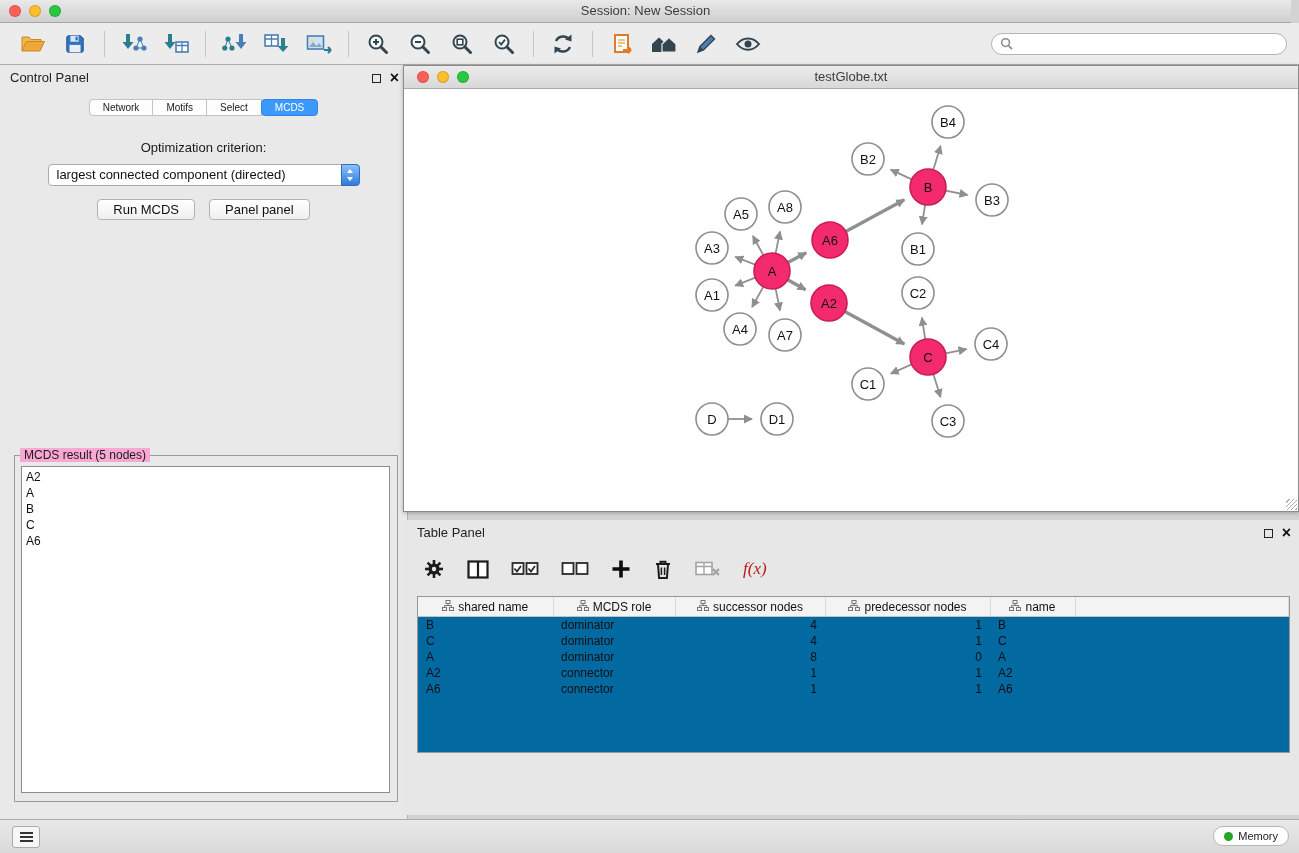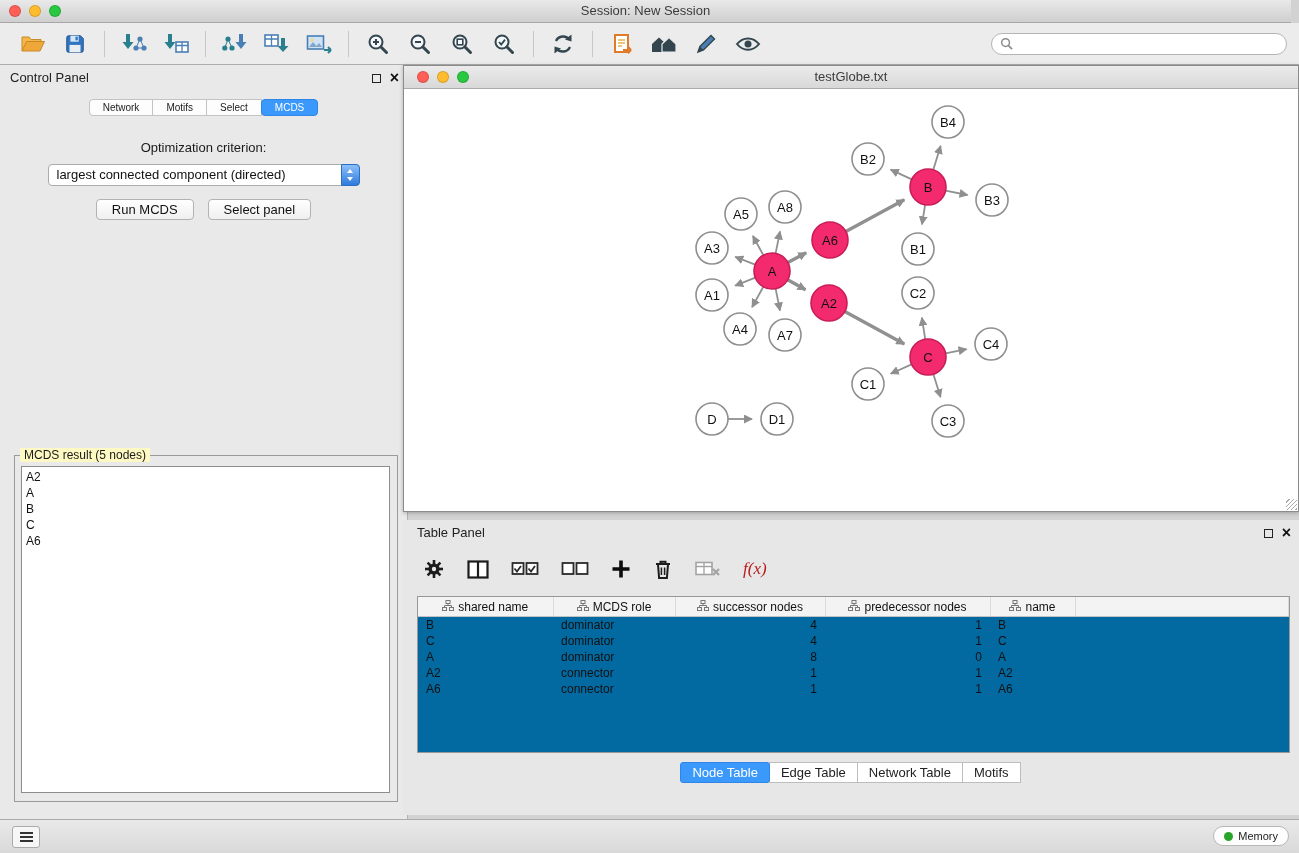--- a/index.html
+++ b/index.html
@@ -30,21 +30,21 @@
   .cp-tab.active{background:#3b99fc;border-color:#2f86e8;color:#fff;border-radius:4px;position:relative;z-index:1;}
   .opt-label{text-align:center;font-size:13px;margin-top:24px;color:#1a1a1a;}
   .dropdown{margin:9px auto 0;width:312px;height:22px;background:#fff;border:1px solid #ababab;border-radius:4px;position:relative;font-size:13px;line-height:20px;padding-left:8px;box-sizing:border-box;color:#111;}
   .stepper{position:absolute;right:-1px;top:-1px;width:19px;height:22px;background:linear-gradient(#8cc0f9,#2f7bdc);border-radius:0 4px 4px 0;border:1px solid #2a6fc4;box-sizing:border-box;}
   .stepper:before,.stepper:after{content:"";position:absolute;left:5.5px;border-left:3.5px solid transparent;border-right:3.5px solid transparent;}
   .stepper:before{top:4px;border-bottom:4px solid #fff;}
   .stepper:after{bottom:4px;border-top:4px solid #fff;}
   .buttons-row{display:flex;justify-content:center;gap:14px;margin-top:13px;}
   .aqua-btn{font-size:13px;padding:2px 15px;background:linear-gradient(#ffffff,#efefef);border:1px solid #b2b2b2;border-radius:4px;color:#111;}
   .groupbox{position:absolute;left:14px;right:9px;top:390px;height:345px;border:1px solid #9a9a9a;}
-  .groupbox-title{position:absolute;top:-8px;left:5px;background:#fef9c3;padding:0 4px;font-size:12px;color:#1a1a1a;}
+  .groupbox-title{position:absolute;top:-8px;left:5px;background:#f9a8d4;padding:0 4px;font-size:12px;color:#1a1a1a;}
   .result-list{position:absolute;left:6px;right:7px;top:10px;bottom:8px;background:#fff;border:1px solid #8d8d8d;font-size:12px;padding:2px 4px;overflow:auto;color:#111;}
   .result-item{line-height:16px;}
 
   
   .net-window{position:absolute;left:403px;top:65px;width:896px;height:447px;background:#fff;border:1px solid #8b8b8b;box-sizing:border-box;box-shadow:0 1px 4px rgba(0,0,0,.25);}
   .net-titlebar{height:22px;background:linear-gradient(#ebebeb,#d8d8d8);border-bottom:1px solid #ababab;position:relative;}
   .net-canvas-wrap{position:absolute;top:23px;left:0;right:0;bottom:0;}
   .net-canvas-wrap svg{display:block;}
   .grip{position:absolute;right:1px;bottom:1px;width:11px;height:11px;background:
     repeating-linear-gradient(135deg,transparent,transparent 2px,#aaa 2px,#aaa 3px);}
@@ -231,21 +231,21 @@
         <div class="cp-tab">Select</div>
         <div class="cp-tab active">MCDS</div>
       </div>
     <div class="opt-label">Optimization criterion:</div>
     <div class="dropdown">
       <span>largest connected component (directed)</span>
       <span class="stepper"></span>
     </div>
     <div class="buttons-row">
       <button class="aqua-btn">Run MCDS</button>
-      <button class="aqua-btn">Select panel</button>
+      <button class="aqua-btn">Panel panel</button>
     </div>
     <div class="groupbox">
       <span class="groupbox-title">MCDS result (5 nodes)</span>
       <div class="result-list">
           <div class="result-item">A2</div>
           <div class="result-item">A</div>
           <div class="result-item">B</div>
           <div class="result-item">C</div>
           <div class="result-item">A6</div>
         </div>
@@ -523,26 +523,20 @@
               <td>A6</td>
               <td>connector</td>
               <td class="num">1</td>
               <td class="num">1</td>
               <td>A6</td>
               <td></td>
             </tr>
           </tbody>
       </table>
     </div>
-    <div class="tp-tabs">
-        <div class="tp-tab active">Node Table</div>
-        <div class="tp-tab">Edge Table</div>
-        <div class="tp-tab">Network Table</div>
-        <div class="tp-tab">Motifs</div>
-      </div>
   </div>
 
   <div class="statusbar">
     <span class="list-btn">
       <span class="menu-lines">
           <div></div>
           <div></div>
           <div></div>
         </span>
     </span>

